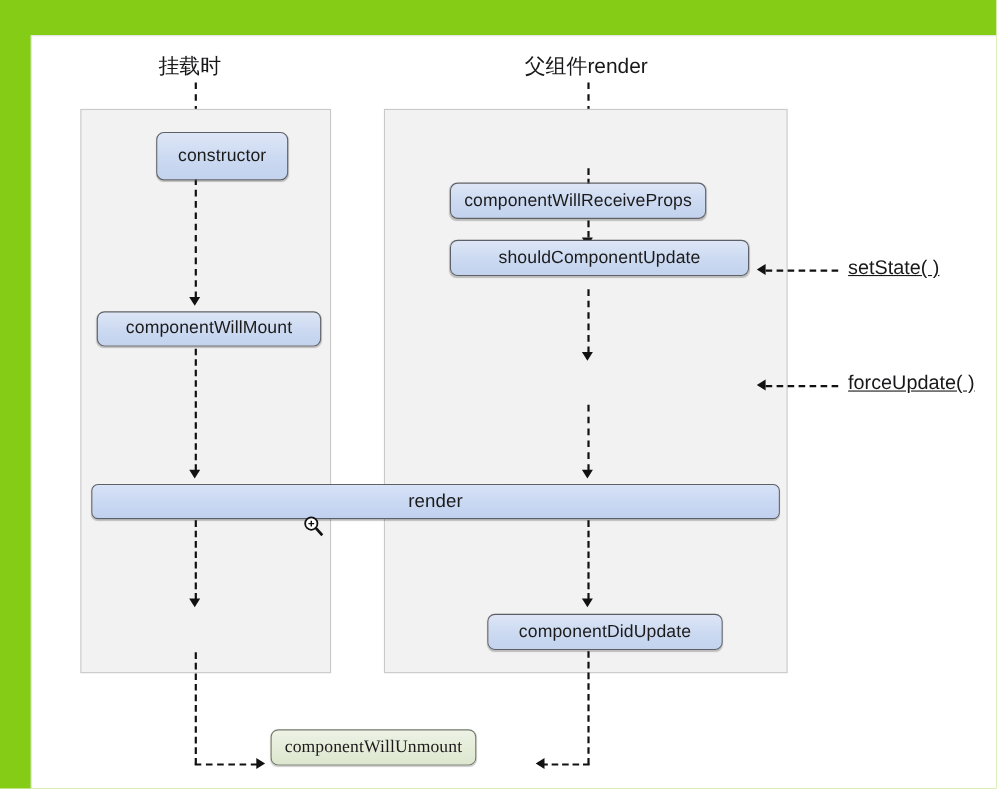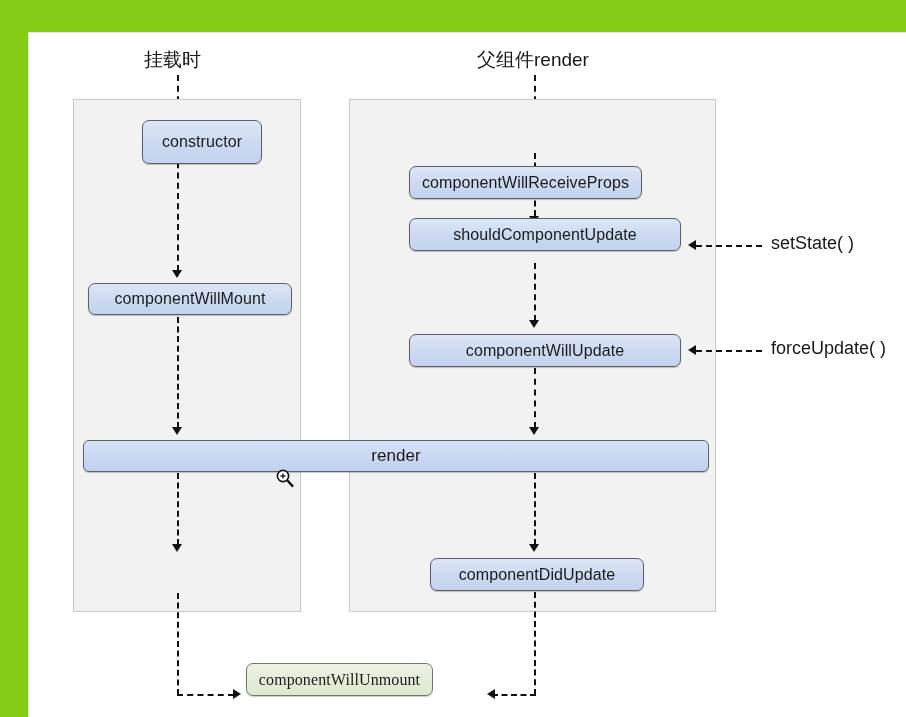--- a/index.html
+++ b/index.html
@@ -70,40 +70,41 @@
 
   
   #node-constructor            { left: 142px; top: 120px; width: 120px; height: 44px; text-align: right; }
   #node-component-will-mount   { left: 88px;  top: 283px; width: 204px; height: 32px; }
   #node-render                 { left: 83px;  top: 440px; width: 626px; height: 32px; }
   #node-component-did-mount    { left: 88px;  top: 558px; width: 196px; height: 34px; }
 
   #node-component-will-receive-props { left: 409px; top: 120px; width: 233px; height: 33px; margin-top: 46px; }
   #node-should-component-update      { left: 409px; top: 218px; width: 272px; height: 33px; }
   #node-component-will-update        { left: 409px; top: 334px; width: 272px; height: 33px; }
-  #node-component-did-update         { left: 430px; top: 558px; width: 214px; height: 33px; }
+  #node-component-did-update         { left: 443px; top: 558px; width: 214px; height: 33px; }
 
   #node-component-will-unmount { left: 246px; top: 663px; width: 187px; height: 33px; font-family: Liberation Serif, serif; }
 
   
   .phase-caption {
     position: absolute;
     font-size: 19px;
     color: #18181a;
     white-space: nowrap;
   }
   #caption-mount  { left: 144px; top: 47px; }
   #caption-update { left: 477px; top: 47px; }
 
   
   .trigger-label {
     position: absolute;
     font-size: 18px;
     color: #18181a;
     white-space: nowrap;
+    text-decoration: underline;
   }
   #label-set-state    { left: 771px; top: 233px; }
   #label-force-update { left: 771px; top: 338px; }
 
   
   .vline {
     position: absolute;
     width: 0;
     border-left: 2.5px dashed #111111;
   }
@@ -182,21 +183,20 @@
   <div class="arrow-left" style="left:688px; top:345px;"></div>
 
   <div class="trigger-label" id="label-set-state">setState( )</div>
   <div class="trigger-label" id="label-force-update">forceUpdate( )</div>
 
   <div class="node blue" id="node-constructor">constructor</div>
   <div class="node blue" id="node-component-will-mount">componentWillMount</div>
 
   <div class="node blue" id="node-component-will-receive-props">componentWillReceiveProps</div>
   <div class="node blue" id="node-should-component-update">shouldComponentUpdate</div>
-  <div class="node blue" id="node-component-will-update">componentWillUpdate</div>
   <div class="node blue" id="node-component-did-update">componentDidUpdate</div>
 
   <div class="node blue render-bar" id="node-render">render</div>
 
   <div class="node green" id="node-component-will-unmount">componentWillUnmount</div>
 
   <svg id="magnifier-cursor" viewBox="0 0 20 20" xmlns="http://www.w3.org/2000/svg">
     <circle cx="8" cy="8" r="5.6" fill="#ffffff" stroke="#111111" stroke-width="1.6"></circle>
     <line x1="5.4" y1="8" x2="10.6" y2="8" stroke="#111111" stroke-width="1.3"></line>
     <line x1="8" y1="5.4" x2="8" y2="10.6" stroke="#111111" stroke-width="1.3"></line>

